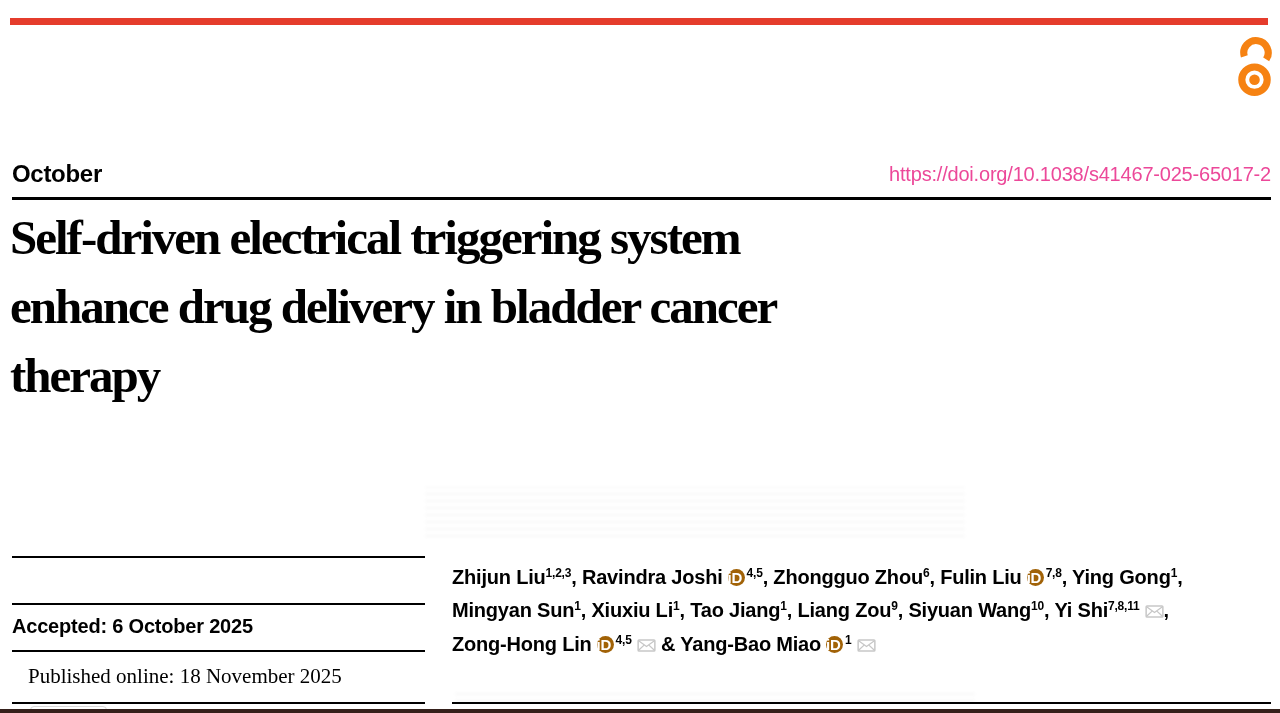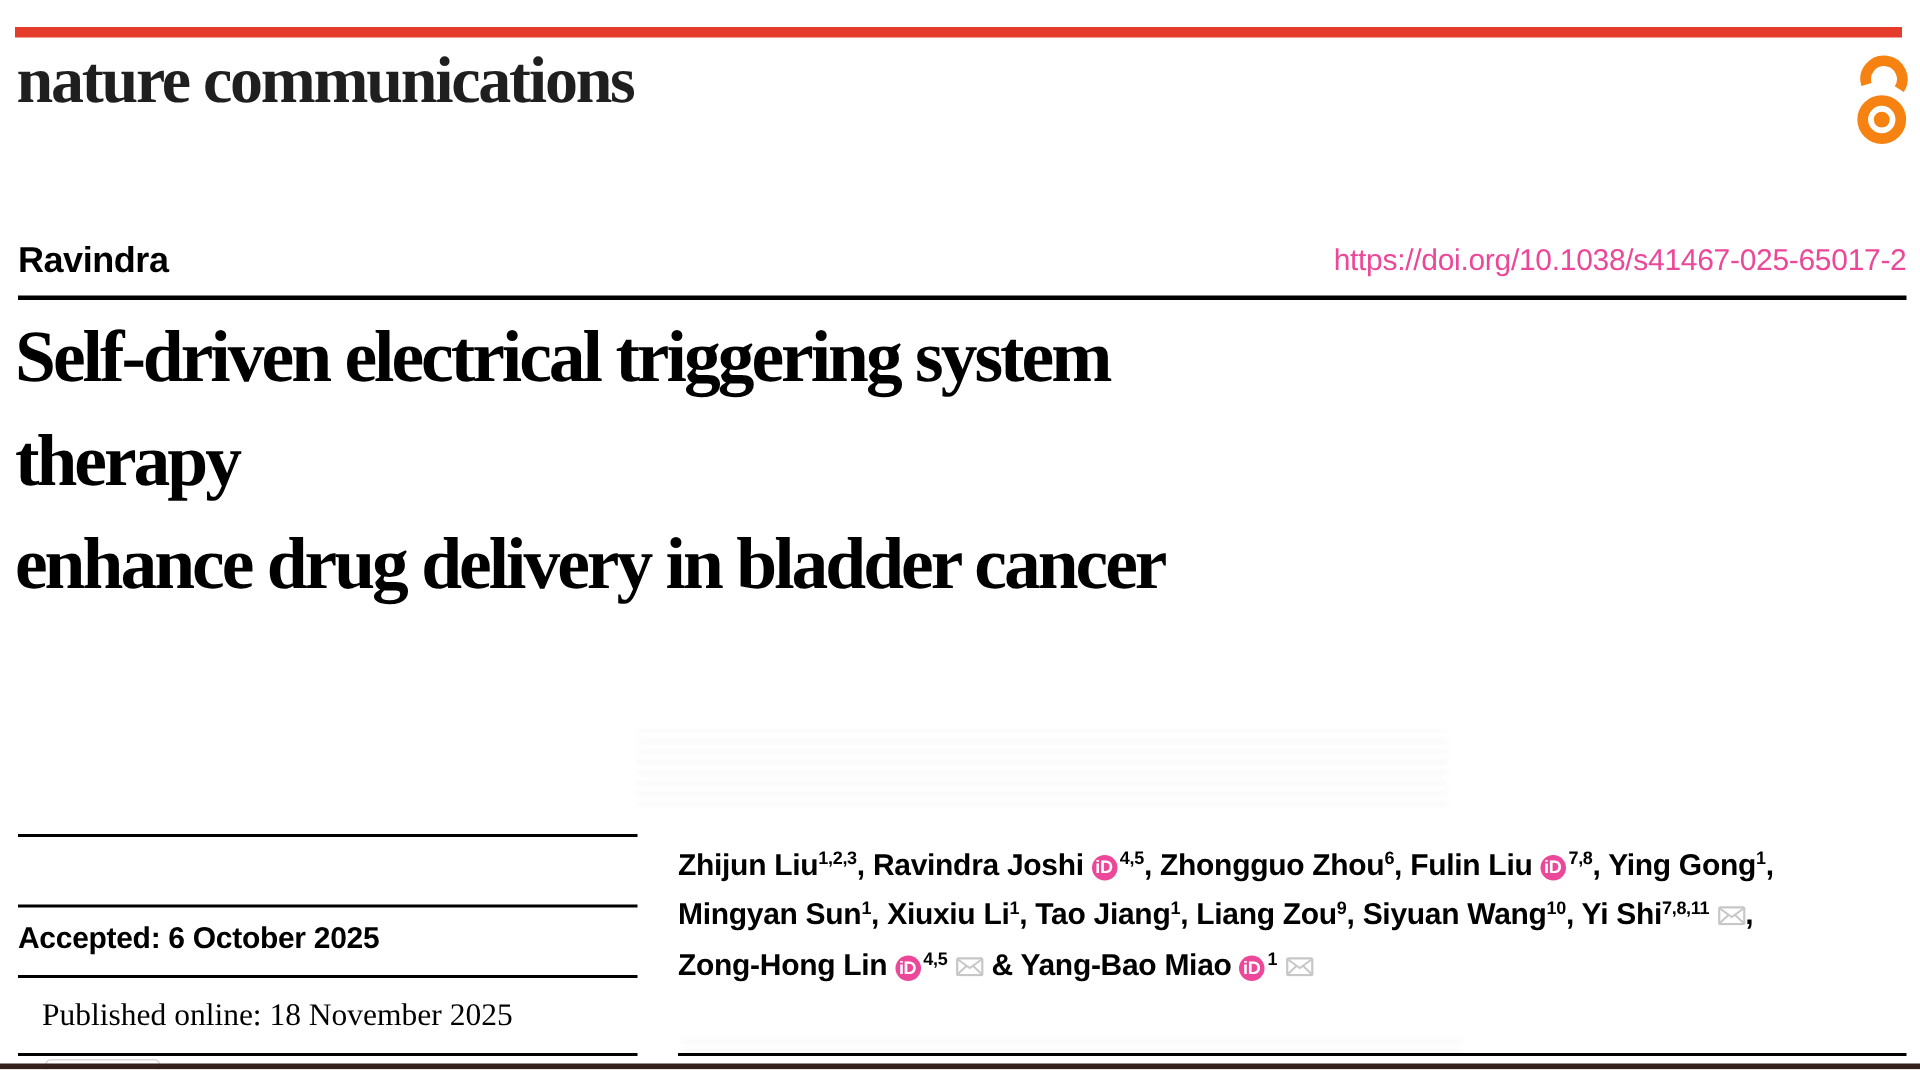--- a/index.html
+++ b/index.html
@@ -30,49 +30,48 @@
 
   
   .date-rule{position:absolute;left:12px;width:413px;height:2px;background:#000;}
   .date-line{position:absolute;left:12px;font-size:20px;font-weight:700;letter-spacing:-0.2px;white-space:nowrap;}
   .date-serif{font-family:"Liberation Serif",serif;font-weight:400;font-size:21px;letter-spacing:0;}
 
   
   .authors{position:absolute;left:452px;top:561px;width:822px;font-size:20px;font-weight:700;
         line-height:33px;letter-spacing:-0.2px;}
   .authors sup{font-size:12px;vertical-align:7px;line-height:0;}
-  .orcid{display:inline-block;width:17px;height:17px;border-radius:50%;background:#ec4899;color:#fff;
-        font-size:12px;font-weight:700;text-align:center;line-height:17px;margin:0 2px 0 5px;
+  .orcid{display:inline-block;width:17px;height:17px;border-radius:50%;background:#a16207;color:#fff;
+        font-size:15px;font-weight:700;text-align:left;line-height:17px;margin:0 2px 0 5px;
         vertical-align:1px;font-family:"Liberation Sans",sans-serif;}
   .mail{display:inline-block;margin-left:5px;vertical-align:-1px;}
   .authors-rule{position:absolute;left:452px;top:702px;width:819px;height:2px;background:#000;}
 
   .bottombar{position:absolute;left:0;top:709px;width:1280px;height:4px;}
 </style>
 </head>
 <body>
 
 <div id="page">
 
   <div class="topbar" style="background: rgb(229, 60, 44);"></div>
-  <div class="journal-logo">nature communications</div>
   <svg class="oa-icon" viewBox="0 0 34 62">
     <path d="M 7 22 A 12 12 0 1 1 28.5 25" fill="none" stroke="#f68212" stroke-width="7"></path>
     <circle cx="17" cy="45" r="12.5" fill="none" stroke="#f68212" stroke-width="7"></circle>
     <circle cx="17" cy="45" r="5.2" fill="#f68212"></circle>
   </svg>
 
-  <div class="kicker">Ravindra</div>
+  <div class="kicker">October</div>
   <a class="doi-link" href="#" style="color: #ec4899;">https://doi.org/10.1038/s41467-025-65017-2</a>
   <div class="head-rule"></div>
 
   <div class="title">
     <div>Self-driven electrical triggering system</div>
+    <div>enhance drug delivery in bladder cancer</div>
     <div>therapy</div>
-    <div>enhance drug delivery in bladder cancer</div>
   </div>
 
   <div class="ghost" style="left:425px;top:487px;width:540px;height:50px;"></div>
   <div class="ghost" style="left:455px;top:690px;width:520px;height:12px;"></div>
   <div class="ghost-badge"></div>
 
   <div class="date-rule" style="top:556px;"></div>
   <div class="date-rule" style="top:603px;"></div>
   <div class="date-line" style="top:615px;text-align:center;">Accepted: 6 October 2025</div>
   <div class="date-rule" style="top:650px;"></div>

